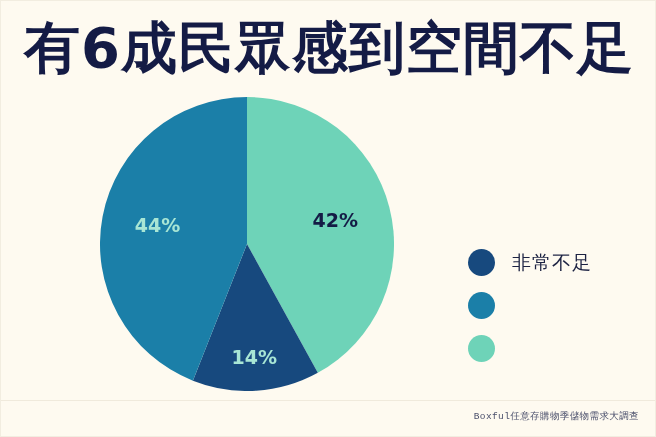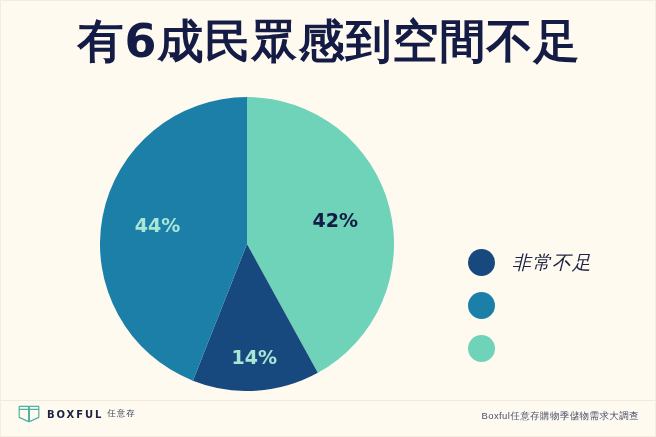--- a/index.html
+++ b/index.html
@@ -23,21 +23,21 @@
     overflow: hidden;
   }
 
   
   #title {
     position: absolute;
     left: 0;
     top: 12px;
     width: 656px;
     text-align: center;
-    font-size: 46px;
+    font-size: 56px;
     font-weight: 700;
     letter-spacing: 1px;
     color: #141B45;
     line-height: 1.25;
     white-space: nowrap;
     font-family: "DejaVu Sans", "Liberation Sans", sans-serif;
   }
 
   
   #chart-area {
@@ -64,21 +64,20 @@
   #legend {
     position: absolute;
     left: 467px;
     top: 240px;
     width: 180px;
   }
   .legend-row {
     display: flex;
     align-items: center;
     height: 43px;
-    font-style: italic;
   }
   .legend-dot {
     width: 27px;
     height: 27px;
     border-radius: 50%;
     flex: 0 0 27px;
   }
   .legend-label {
     margin-left: 17px;
     font-size: 19px;
@@ -127,21 +126,21 @@
     font-family: "DejaVu Sans", "Liberation Sans", sans-serif;
   }
   #credit {
     position: absolute;
     right: 16px;
     top: 409px;
     font-size: 9.5px;
     letter-spacing: 0.4px;
     color: #4A4F6B;
     white-space: nowrap;
-    font-family: Liberation Sans, sans-serif;
+    font-family: Liberation Mono, monospace;
     text-align: center;
   }
 </style>
 </head>
 <body>
 
 <div id="poster" style="background: rgb(254, 250, 240);">
 
   <div id="title" style="color: rgb(20, 27, 69);">有6成民眾感到空間不足</div>
 
@@ -172,26 +171,16 @@
     </div>
 
     <div class="legend-row">
       <span class="legend-dot" style="background: rgb(110, 211, 184);"></span>
     </div>
 
   </div>
 
   <div id="footer-rule"></div>
 
-  <div id="brand">
-    <svg id="brand-icon" viewBox="0 0 22 18">
-      <path d="M1.2 4.3 L10.6 4.3 L10.6 16.6 L1.2 12.4 Z" fill="none" stroke="#4FB3A4" stroke-width="1.2" stroke-linejoin="round"></path>
-      <path d="M11.4 4.3 L20.8 4.3 L20.8 12.4 L11.4 16.6 Z" fill="none" stroke="#4FB3A4" stroke-width="1.2" stroke-linejoin="round"></path>
-      <path d="M1.2 4.3 L1.2 1.3 L10.6 1.3 L10.6 4.3" fill="none" stroke="#4FB3A4" stroke-width="1.2" stroke-linejoin="round"></path>
-      <path d="M11.4 4.3 L11.4 1.3 L20.8 1.3 L20.8 4.3" fill="none" stroke="#4FB3A4" stroke-width="1.2" stroke-linejoin="round"></path>
-    </svg>
-    <span id="brand-name">BOXFUL</span>
-    <span id="brand-cn">任意存</span>
-  </div>
 
   <div id="credit">Boxful任意存購物季儲物需求大調查</div>
 
 </div>
 
 </body></html>

